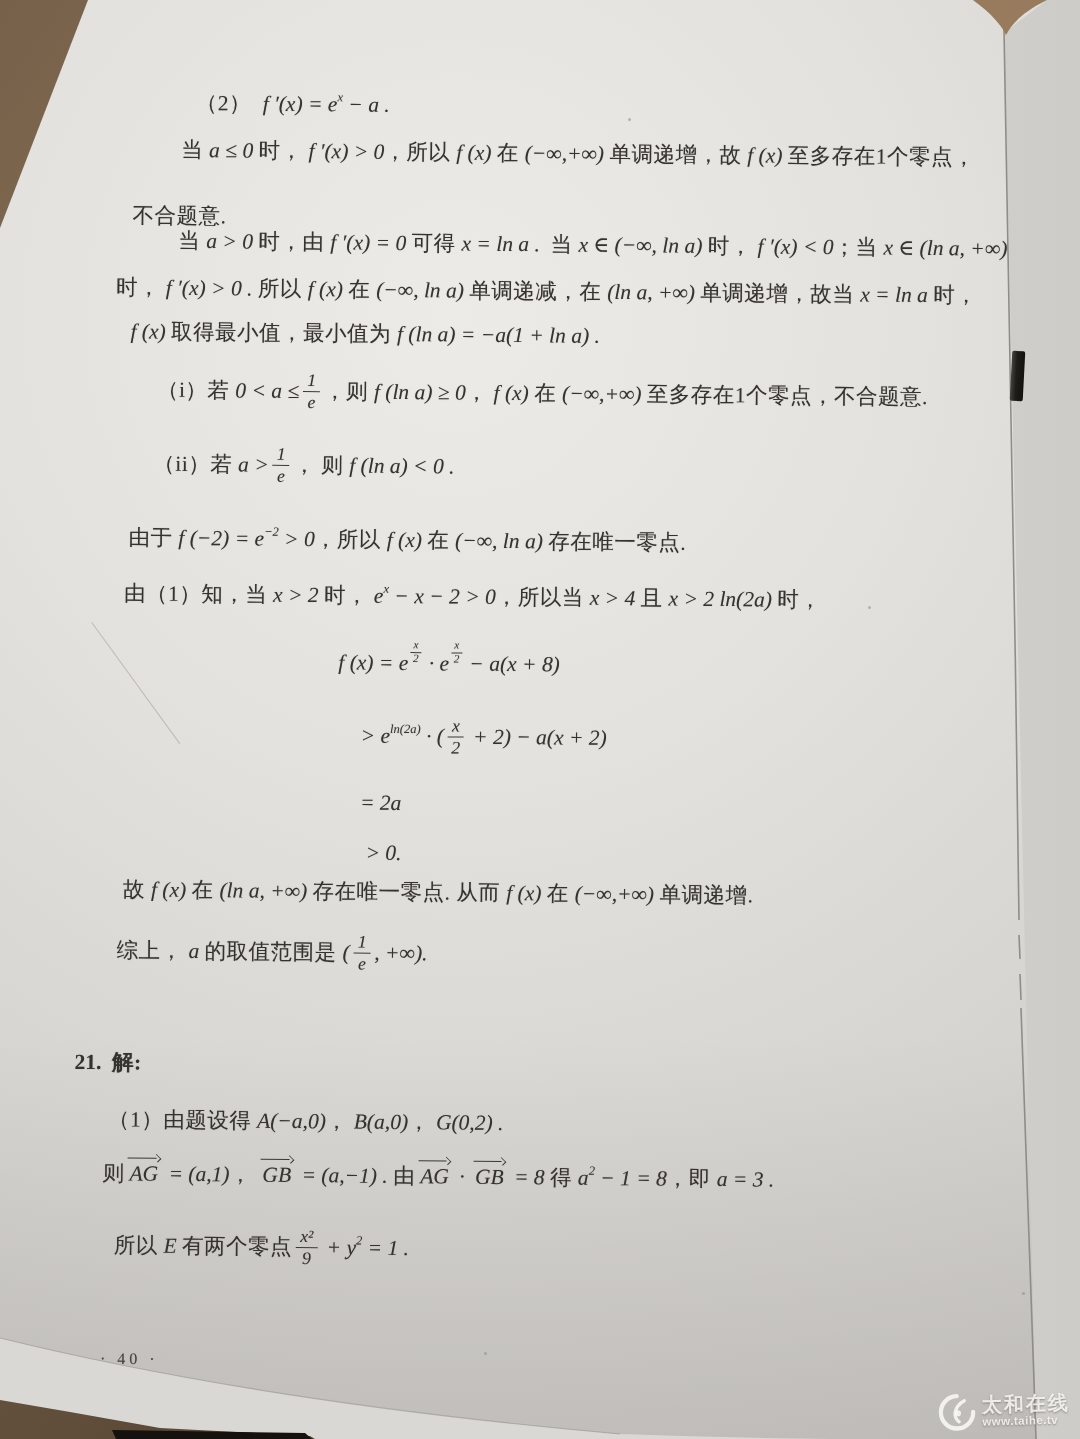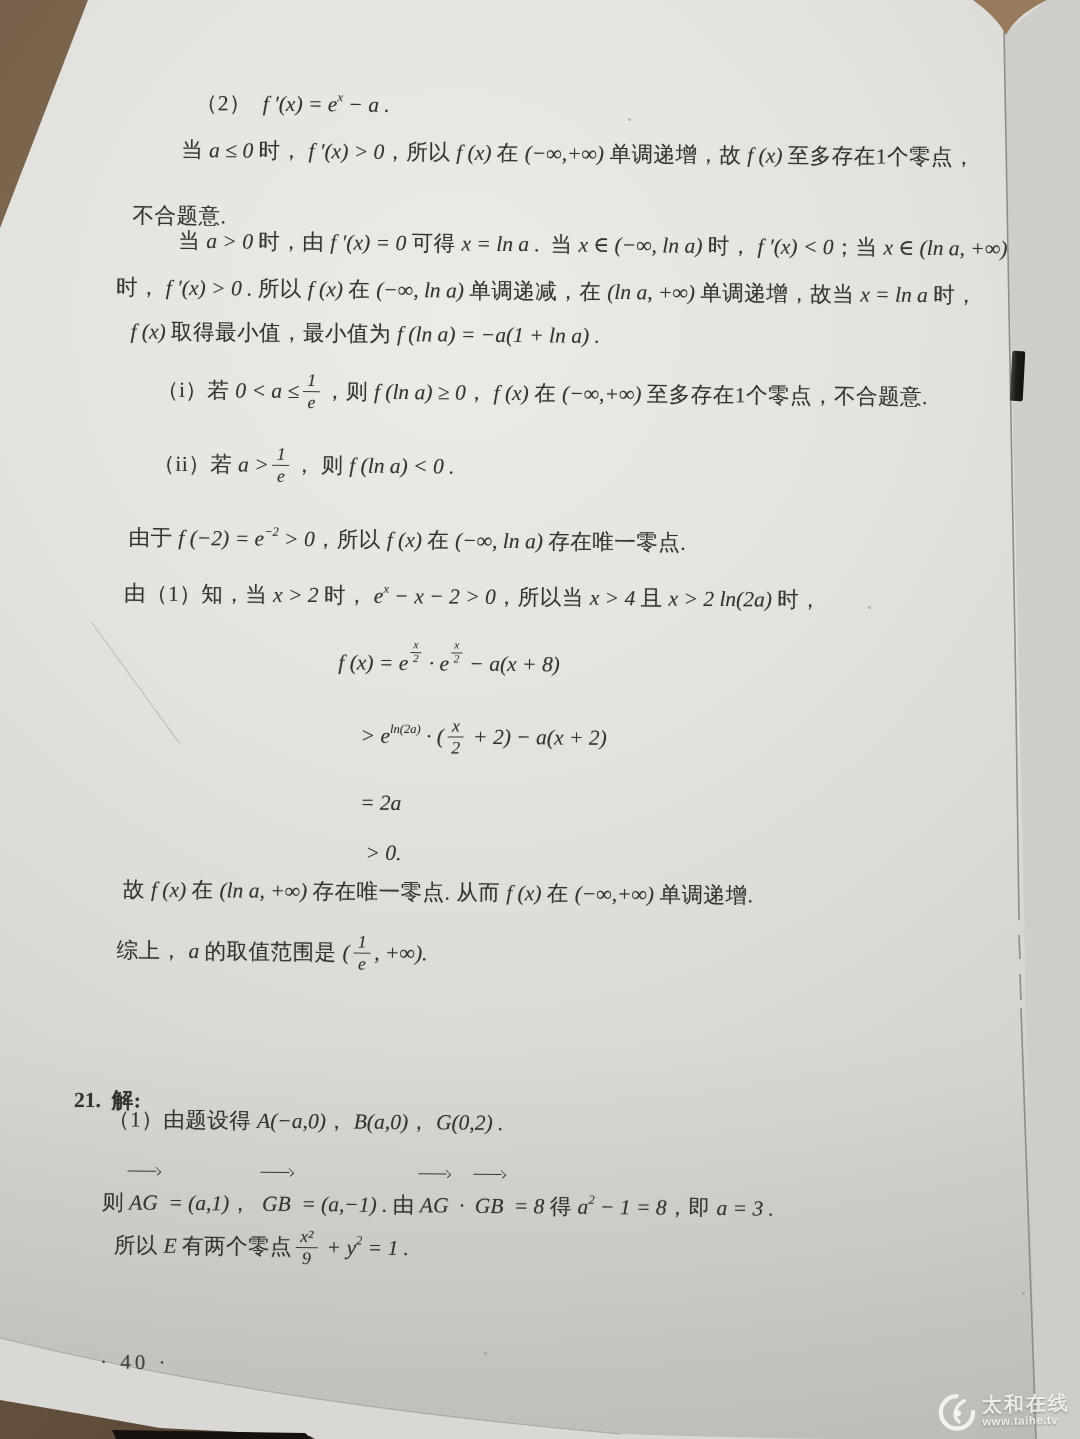--- a/index.html
+++ b/index.html
@@ -68,37 +68,37 @@
   .line{
     position:absolute;display:flex;align-items:center;white-space:pre;
     font-size:21.5px;line-height:1.25;
     text-shadow:0 0 1px rgba(60,55,48,0.35);
   }
   .cn,.cnb{font-family:"Liberation Serif","DejaVu Serif",serif;letter-spacing:.5px;}
   .cnb{font-weight:700;}
   .rb{font-family:"Liberation Serif","DejaVu Serif",serif;font-weight:700;}
   .m,.sup,.vec,.frac,.supfrac{font-family:"Liberation Serif","DejaVu Serif",serif;font-style:italic;}
   .sup{font-size:.58em;position:relative;top:-.55em;}
-  .vec{position:relative;margin:13px 3px;padding:16px 2px;}
+  .vec{position:relative;margin:0 3px;padding:0 2px;}
   .vec::before{content:"";position:absolute;left:0;right:4px;top:-3px;border-top:1.5px solid #3a3834;}
   .vec::after{content:"";position:absolute;right:0;top:-6.5px;width:6px;height:6px;
     border-top:1.5px solid #3a3834;border-right:1.5px solid #3a3834;
     transform:rotate(45deg) scaleY(.7);}
   .frac{display:inline-flex;flex-direction:column;align-items:center;
     font-size:.82em;line-height:1.1;margin:0 4px;}
   .frac .num{display:block;border-bottom:1.5px solid #3a3834;padding:0 4px 1px;text-align:center;}
   .frac .den{display:block;padding-top:1px;text-align:center;}
   .supfrac{display:inline-flex;flex-direction:column;align-items:center;
     font-size:.52em;line-height:1.05;position:relative;top:-1.05em;margin:0 2px;}
   .supfrac .num{display:block;border-bottom:1px solid #3a3834;padding:0 3px 1px;text-align:center;}
   .supfrac .den{display:block;text-align:center;}
 
   .page-number{
     position:absolute;left:100px;top:1350px;
-    font-size:21px;color:#44423f;letter-spacing:4px;
+    font-size:16px;color:#44423f;letter-spacing:4px;
     text-shadow:0 0 1px rgba(60,55,48,0.3);
     transform:rotate(0.55deg);
   }
 
   
   .watermark{
     position:absolute;left:938px;top:1387px;width:142px;height:48px;
     display:flex;align-items:center;gap:6px;
     color:rgba(250,250,247,0.85);
     transform:rotate(-1.5deg);
@@ -153,21 +153,21 @@
       <div class="line" style="top: 372px; left: 154px;"><span class="cn">（i）若 </span><span class="m">0 &lt; a ≤</span><span class="frac"><span class="num">1</span><span class="den">e</span></span><span class="cn">，则 </span><span class="m">f (ln a) ≥ 0</span><span class="cn">， </span><span class="m">f (x) </span><span class="cn">在 </span><span class="m">(−∞,+∞) </span><span class="cn">至多存在1个零点，不合题意.</span></div>
       <div class="line" style="top: 446px; left: 151px;"><span class="cn">（ii）若 </span><span class="m">a &gt;</span><span class="frac"><span class="num">1</span><span class="den">e</span></span><span class="cn">， 则 </span><span class="m">f (ln a) &lt; 0 .</span></div>
       <div class="line" style="top: 527px; left: 127px;"><span class="cn">由于 </span><span class="m">f (−2) = e</span><span class="sup">−2</span><span class="m"> &gt; 0</span><span class="cn">，所以 </span><span class="m">f (x) </span><span class="cn">在 </span><span class="m">(−∞, ln a) </span><span class="cn">存在唯一零点.</span></div>
       <div class="line" style="top: 583px; left: 123px;"><span class="cn">由（1）知，当 </span><span class="m">x &gt; 2 </span><span class="cn">时， </span><span class="m">e</span><span class="sup">x</span><span class="m"> − x − 2 &gt; 0</span><span class="cn">，所以当 </span><span class="m">x &gt; 4 </span><span class="cn">且 </span><span class="m">x &gt; 2 ln(2a) </span><span class="cn">时，</span></div>
       <div class="line" style="top: 650px; left: 338px;"><span class="m">f (x) = e</span><span class="supfrac"><span class="num">x</span><span class="den">2</span></span><span class="m"> · e</span><span class="supfrac"><span class="num">x</span><span class="den">2</span></span><span class="m"> − a(x + 8)</span></div>
       <div class="line" style="top: 716px; left: 361px;"><span class="m">&gt; e</span><span class="sup">ln(2a)</span><span class="m"> · (</span><span class="frac"><span class="num">x</span><span class="den">2</span></span><span class="m"> + 2) − a(x + 2)</span></div>
       <div class="line" style="top: 790px; left: 361px;"><span class="m">= 2a</span></div>
       <div class="line" style="top: 840px; left: 367px;"><span class="m">&gt; 0.</span></div>
       <div class="line" style="top: 879px; left: 125px;"><span class="cn">故 </span><span class="m">f (x) </span><span class="cn">在 </span><span class="m">(ln a, +∞) </span><span class="cn">存在唯一零点. 从而 </span><span class="m">f (x) </span><span class="cn">在 </span><span class="m">(−∞,+∞) </span><span class="cn">单调递增.</span></div>
       <div class="line" style="top: 933px; left: 119px;"><span class="cn">综上， </span><span class="m">a </span><span class="cn">的取值范围是 </span><span class="m">(</span><span class="frac"><span class="num">1</span><span class="den">e</span></span><span class="m">, +∞).</span></div>
-      <div class="line" style="top: 1052px; left: 78px; margin-top: 38px;"><span class="rb">21.  </span><span class="cnb">解:</span></div>
+      <div class="line" style="top: 1052px; left: 78px;"><span class="rb">21.  </span><span class="cnb">解:</span></div>
       <div class="line" style="top: 1109px; left: 112px;"><span class="cn">（1）由题设得 </span><span class="m">A(−a,0)</span><span class="cn">， </span><span class="m">B(a,0)</span><span class="cn">， </span><span class="m">G(0,2) .</span></div>
       <div class="line" style="top: 1163px; left: 107px;"><span class="cn">则</span><span class="vec">AG</span><span class="m"> = (a,1)</span><span class="cn">， </span><span class="vec">GB</span><span class="m"> = (a,−1) . </span><span class="cn">由</span><span class="vec">AG</span><span class="m"> · </span><span class="vec">GB</span><span class="m"> = 8 </span><span class="cn">得 </span><span class="m">a</span><span class="sup">2</span><span class="m"> − 1 = 8</span><span class="cn">，即 </span><span class="m">a = 3 .</span></div>
       <div class="line" style="top: 1228px; left: 119px;"><span class="cn">所以 </span><span class="m">E </span><span class="cn">有两个零点</span><span class="frac"><span class="num">x²</span><span class="den">9</span></span><span class="m"> + y</span><span class="sup">2</span><span class="m"> = 1 .</span></div>
     </div>
 
   <div class="page-number">· 40 ·</div>
 
   <div class="watermark">
     <svg width="38" height="38" viewBox="0 0 40 40">
       <path d="M20 3 A17 17 0 1 0 37 20" fill="none" stroke="rgba(250,250,247,0.85)" stroke-width="4.5" stroke-linecap="round"></path>

